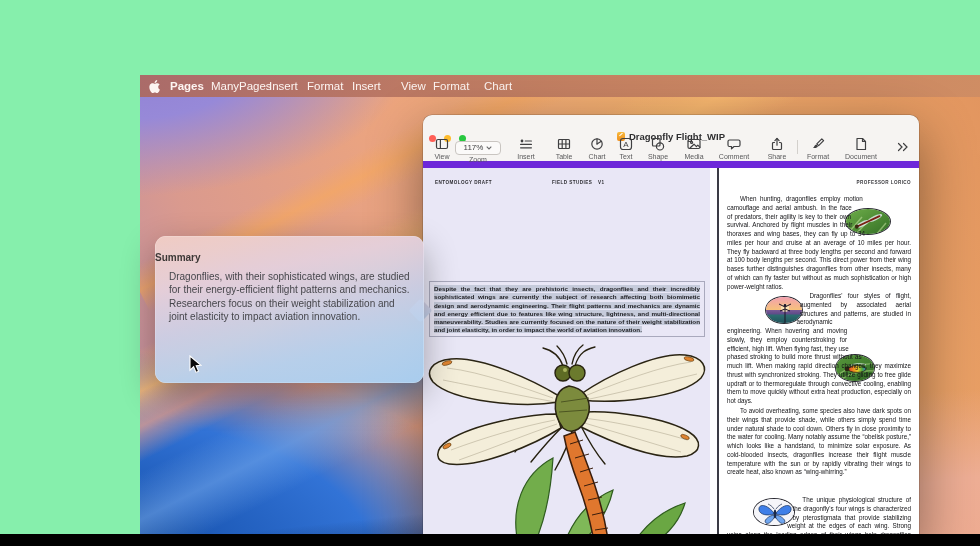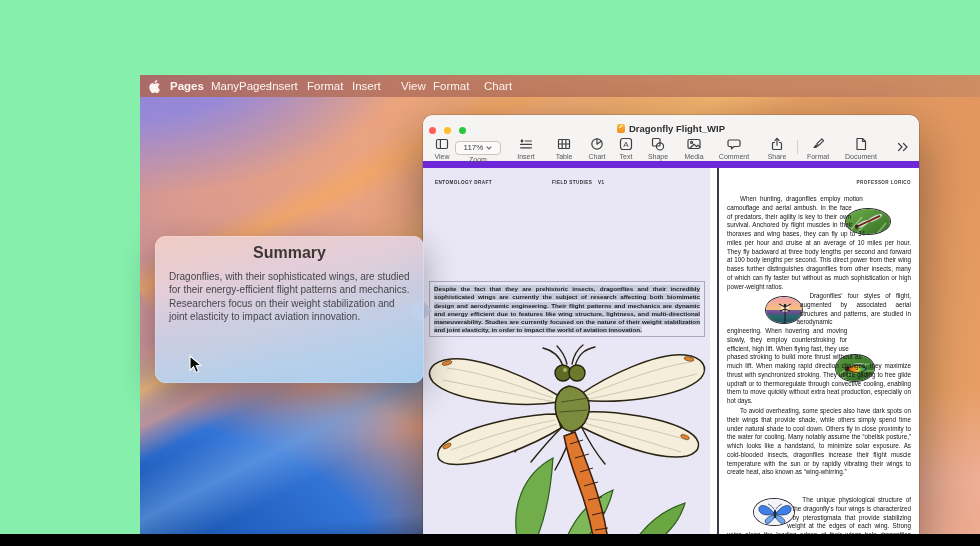--- a/index.html
+++ b/index.html
@@ -31,21 +31,21 @@
   #menubar { position:absolute; left:0; top:0; width:100%; height:22px;
     background:linear-gradient(90deg, rgba(172,106,99,.95), rgba(196,128,97,.92) 60%, rgba(205,140,100,.9));
     color:#fdf5f2; }
   .mitem { position:absolute; top:0; height:22px; line-height:22px; font-size:11.5px; }
   .mitem.app { font-weight:bold; }
 
   
   #window { position:absolute; left:423px; top:115px; width:496px; height:432px;
     border-radius:9px 9px 0 0; background:#f6f4f2; overflow:hidden;
     box-shadow:0 18px 55px rgba(0,0,0,.45), 0 0 0 .5px rgba(0,0,0,.25); z-index:10; }
-  #titlebar { position:absolute; left:0; top:4px; width:100%; height:18px; }
+  #titlebar { position:absolute; left:0; top:12px; width:100%; height:18px; }
   .tlight { position:absolute; top:8px; width:7px; height:7px; border-radius:50%; }
   #title-group { position:absolute; left:0; right:0; top:0; height:18px; display:flex;
     align-items:center; justify-content:center; gap:4px; }
   #title-doc-icon { width:8px; height:9px; border-radius:2px;
     background:linear-gradient(180deg,#f8ba3c,#ef8f1e); position:relative; }
   #title-doc-icon:after { content:""; position:absolute; left:2px; top:2px; width:4px; height:1.2px; background:#fff; transform:rotate(-40deg); }
   #window-title { font-size:9.5px; font-weight:bold; color:#2e2e30; }
 
   #toolbar { position:absolute; left:0; top:18px; width:100%; height:35px;
     border-bottom:7px solid #6d28d9; }
@@ -100,22 +100,22 @@
 
   
   #popup-tail { position:absolute; left:412px; top:302px; width:17px; height:17px;
     transform:rotate(45deg); border-radius:3px;
     background:linear-gradient(135deg, rgba(213,206,228,.97), rgba(188,209,236,.97)); z-index:19; }
   #popup { position:absolute; left:155px; top:236px; width:269px; height:147px;
     border-radius:11px; z-index:20;
     background:linear-gradient(168deg, rgba(241,205,196,.97) 0%, rgba(228,208,221,.95) 28%,
                rgba(203,208,231,.94) 52%, rgba(181,209,238,.96) 76%, rgba(170,207,240,.97) 100%);
     box-shadow:0 12px 34px rgba(0,0,0,.32), 0 0 0 .5px rgba(255,255,255,.35) inset; }
-  #popup-title { position:absolute; left:0; right:0; top:8px; text-align:center;
-    font-size:16px; font-weight:bold; color:#3d3836; }
+  #popup-title { position:absolute; left:0; right:0; top:16px; 
+    font-size:10px; font-weight:bold; color:#3d3836; }
   #popup-body { position:absolute; left:14px; top:34px; width:242px;
     font-size:10px; line-height:13.4px; color:#46464b; }
 
   #cursor { position:absolute; left:189px; top:355px; z-index:50; }
 </style>
 </head>
 <body>
 
 <div id="stage">
 

